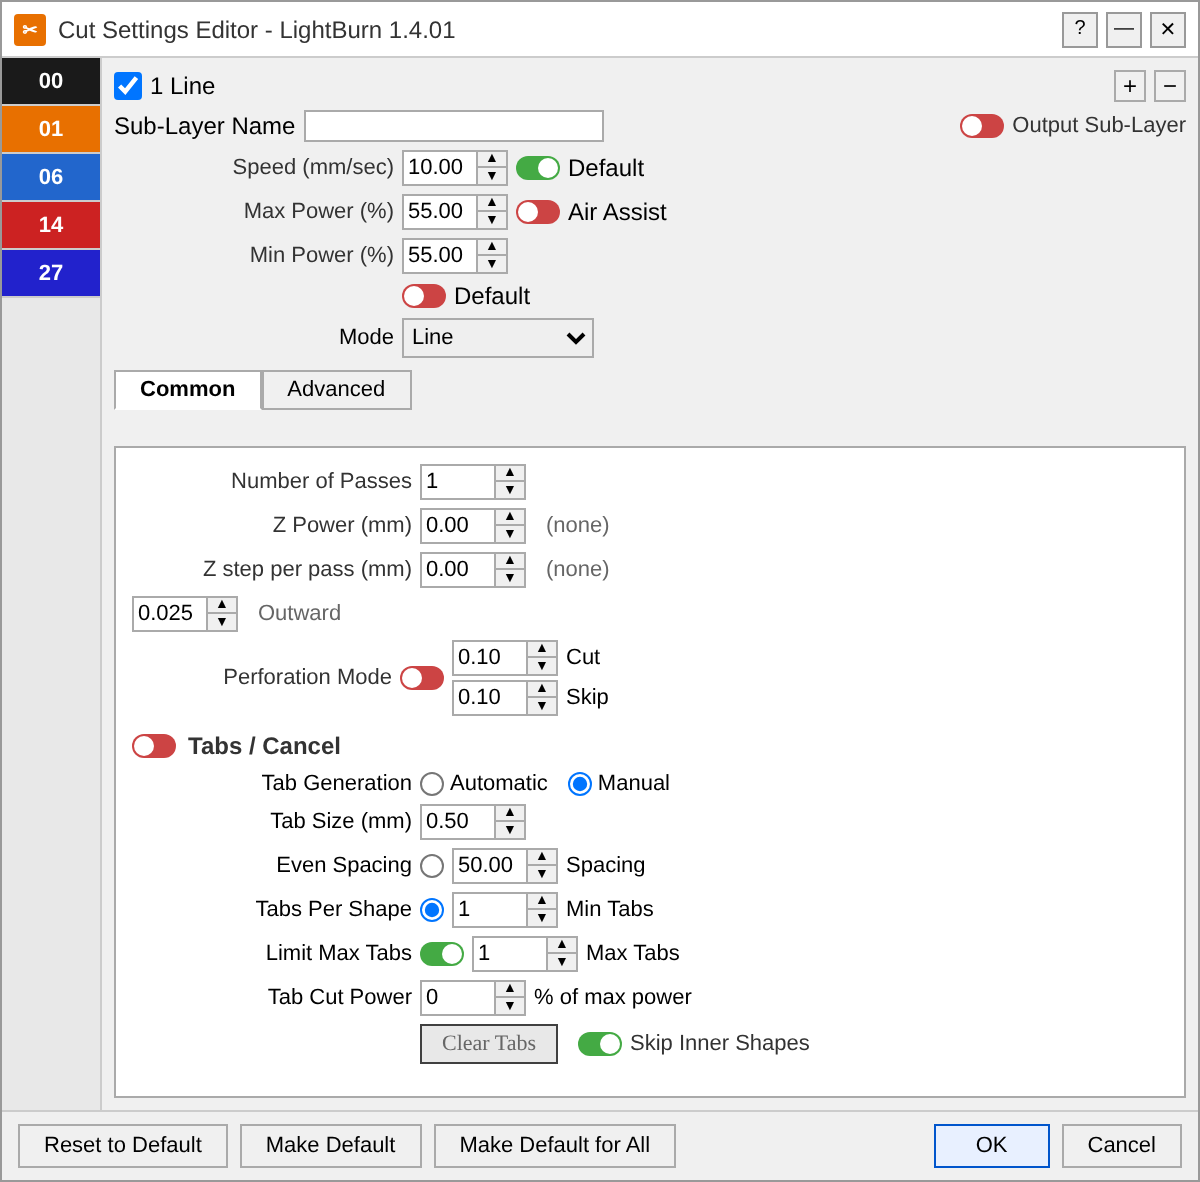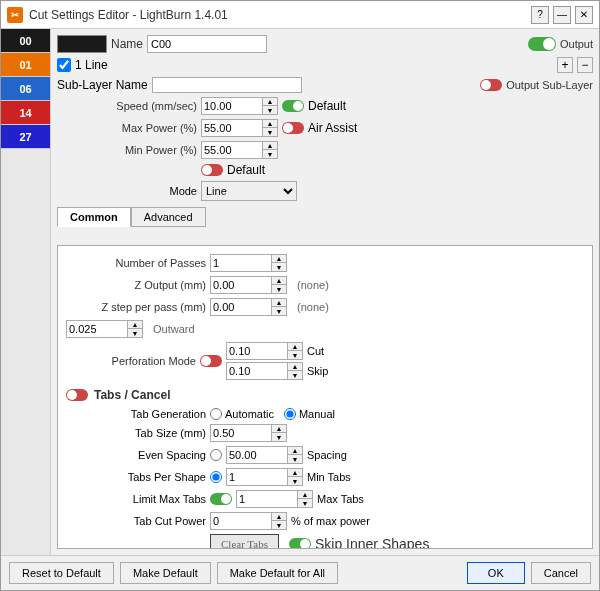--- a/index.html
+++ b/index.html
@@ -156,21 +156,21 @@
       border: 1px solid #aaa;
       font-size: 11px;
     }
     .spin-wrap {
       display: flex;
       align-items: center;
       border: 1px solid #aaa;
       height: 18px;
     }
     .spin-wrap input {
-      width: 60px;
+      width: 36px;
       height: 16px;
       border: none;
       padding: 1px 2px;
       font-size: 11px;
       outline: none;
     }
     .spin-arrows {
       display: flex;
       flex-direction: column;
       border-left: 1px solid #aaa;
@@ -322,21 +322,21 @@
     .clear-tabs-btn {
       padding: 3px 10px;
       border: 1px solid #404040;
       background: #e8e8e8;
       font-size: 11px;
       cursor: pointer;
       color: #666;
       font-family: Liberation Serif, serif;
     }
     .skip-inner-label {
-      font-size: 14px;
+      font-size: 11px;
       color: #333;
     }
     .bottom-bar {
       display: flex;
       align-items: center;
       padding: 6px 8px;
       border-top: 1px solid #ccc;
       background: #f0f0f0;
       gap: 6px;
     }
@@ -407,30 +407,20 @@
       <div class="layer-item layer-14">
         <span>14</span>
       </div>
       <div class="layer-item layer-27">
         <span>27</span>
       </div>
     </div>
 
     <div class="main-panel">
 
-      <div class="row">
-        <div class="color-swatch"></div>
-        <span class="name-label">Name</span>
-        <input class="name-input" type="text" value="C00" style="">
-        <span class="spacer"></span>
-        <div class="toggle-switch">
-          <div class="knob"></div>
-        </div>
-        <span class="output-label">Output</span>
-      </div>
 
       <div class="row">
         <input type="checkbox" checked="" style="">
         <span>1 Line</span>
         <span class="spacer"></span>
         <button class="add-sublayer-btn">+</button>
         <button class="add-sublayer-btn">−</button>
       </div>
 
       <div class="sub-layer-row">
@@ -513,21 +503,21 @@
           <div class="spin-wrap">
             <input type="text" value="1" style="">
             <div class="spin-arrows">
               <button class="spin-arrow">▲</button>
               <button class="spin-arrow">▼</button>
             </div>
           </div>
         </div>
 
         <div class="form-row">
-          <span class="form-label">Z Output (mm)</span>
+          <span class="form-label">Z Power (mm)</span>
           <div class="spin-wrap">
             <input type="text" value="0.00" style="">
             <div class="spin-arrows">
               <button class="spin-arrow">▲</button>
               <button class="spin-arrow">▼</button>
             </div>
           </div>
           <span class="none-text">(none)</span>
         </div>
 

